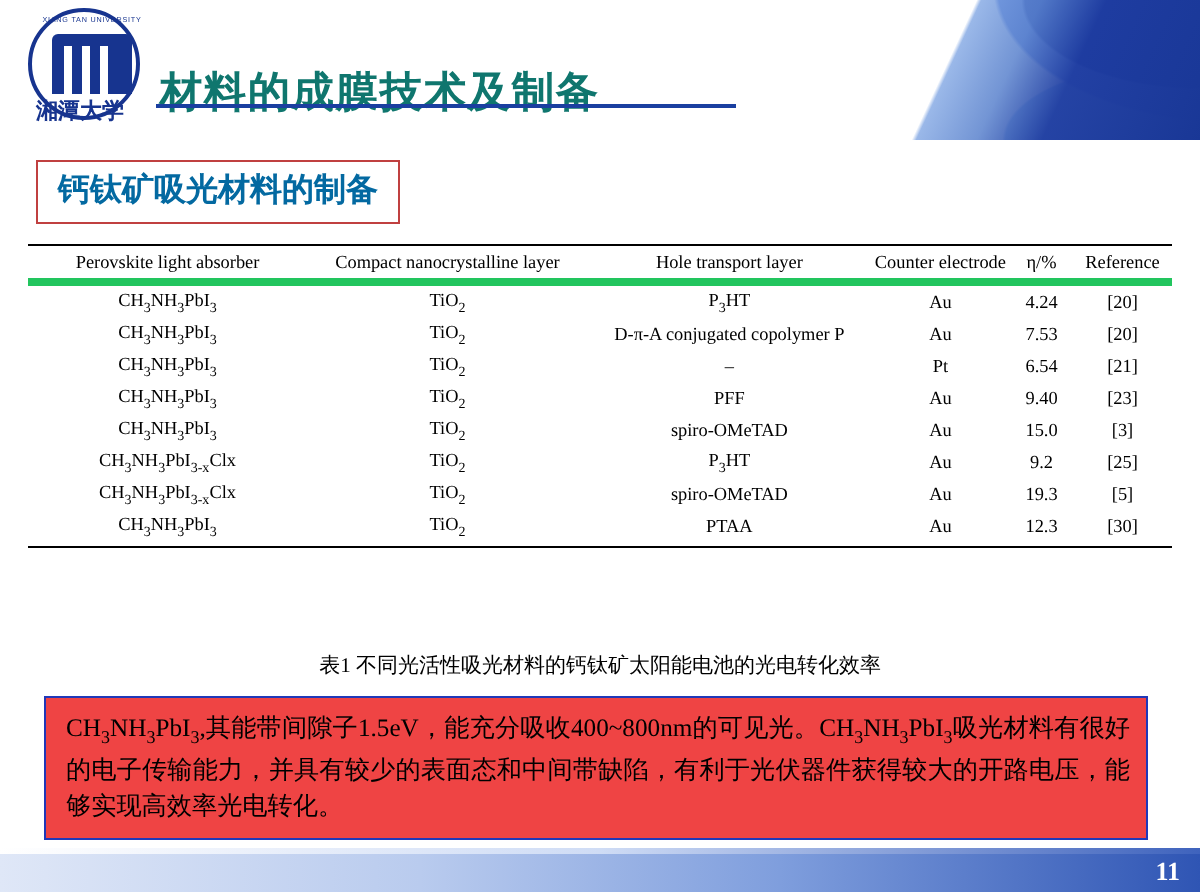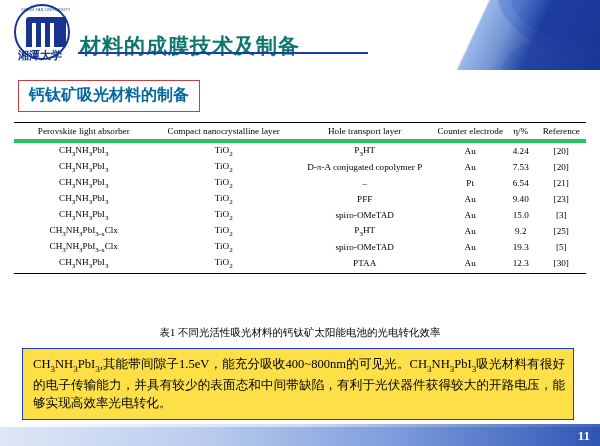--- a/index.html
+++ b/index.html
@@ -108,21 +108,21 @@
     position:absolute;left:0;top:0;width:572px;text-align:center;
     font-size:10.5px;color:#000;
   }
   .caption-wrap{
     position:absolute;left:14px;top:326px;width:572px;
   }
   
   .note-box{
     position:absolute;left:22px;top:348px;width:552px;height:72px;
     border:1.5px solid #2038b8;
-    background:#fde047;
+    background:#ef4444;
     box-sizing:border-box;
     padding:6px 8px 4px 10px;
   }
   .note-text{
     font-size:12.6px;color:#000;line-height:1.45;
     text-align:justify;
   }
   .note-text sub{font-size:9px;}
   
   .footer-bar{

